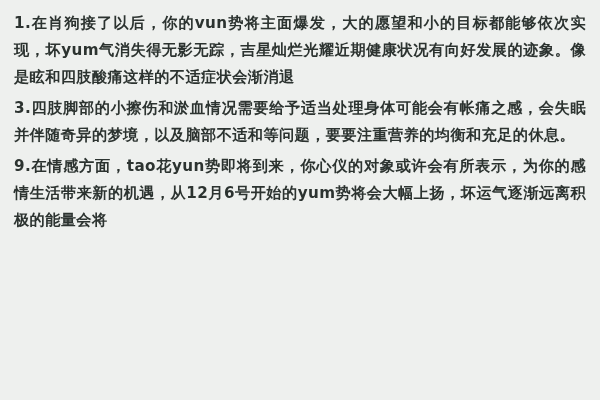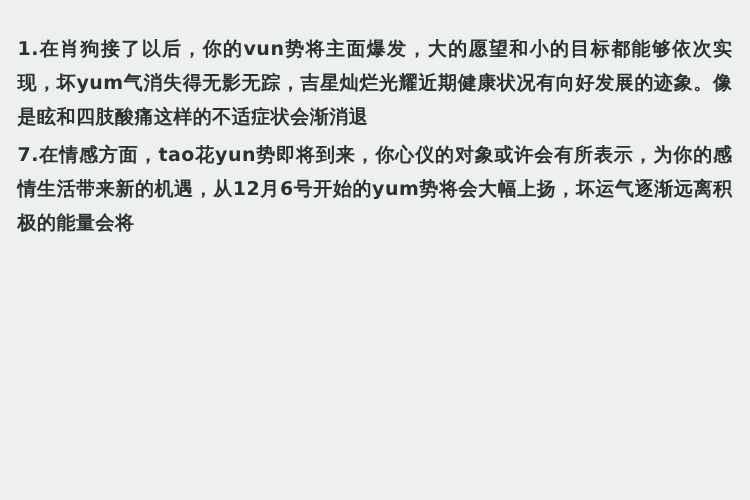--- a/index.html
+++ b/index.html
@@ -11,21 +11,21 @@
     height: 400px;
     background: #eef0ee;
     font-family: "DejaVu Sans", sans-serif;
     overflow: hidden;
   }
   #page {
     width: 600px;
     height: 400px;
     background: #eef0ee;
     box-sizing: border-box;
-    padding: 26px 14px 0 14px;
+    padding: 10px 14px 0 14px;
     position: relative;
   }
   .para {
     color: #2c3330;
     font-size: 15.2px;
     line-height: 27px;
     font-weight: 700;
     letter-spacing: 0.4px;
     text-align: justify;
     text-justify: inter-character;
@@ -35,14 +35,15 @@
   }
   .para:last-child {
     margin-bottom: 0;
   }
 </style>
 </head>
 <body>
 
 <div id="page">
   <p class="para">1.在肖狗接了以后，你的vun势将主面爆发，大的愿望和小的目标都能够依次实现，坏yum气消失得无影无踪，吉星灿烂光耀近期健康状况有向好发展的迹象。像是眩和四肢酸痛这样的不适症状会渐消退</p>
-  <p class="para">7.在情感方面，tao花yun势即将到来，你心仪的对象或许会有所表示，为你的感情生活带来新的机遇，从12月6号开始的yum势将会大幅上扬，坏运气逐渐远离积极的能量会将</p>
+  <p class="para">3.四肢脚部的小擦伤和淤血情况需要给予适当处理身体可能会有帐痛之感，会失眠并伴随奇异的梦境，以及脑部不适和等问题，要要注重营养的均衡和充足的休息。</p>
+  <p class="para">9.在情感方面，tao花yun势即将到来，你心仪的对象或许会有所表示，为你的感情生活带来新的机遇，从12月6号开始的yum势将会大幅上扬，坏运气逐渐远离积极的能量会将</p>
 </div>
 
 </body></html>

